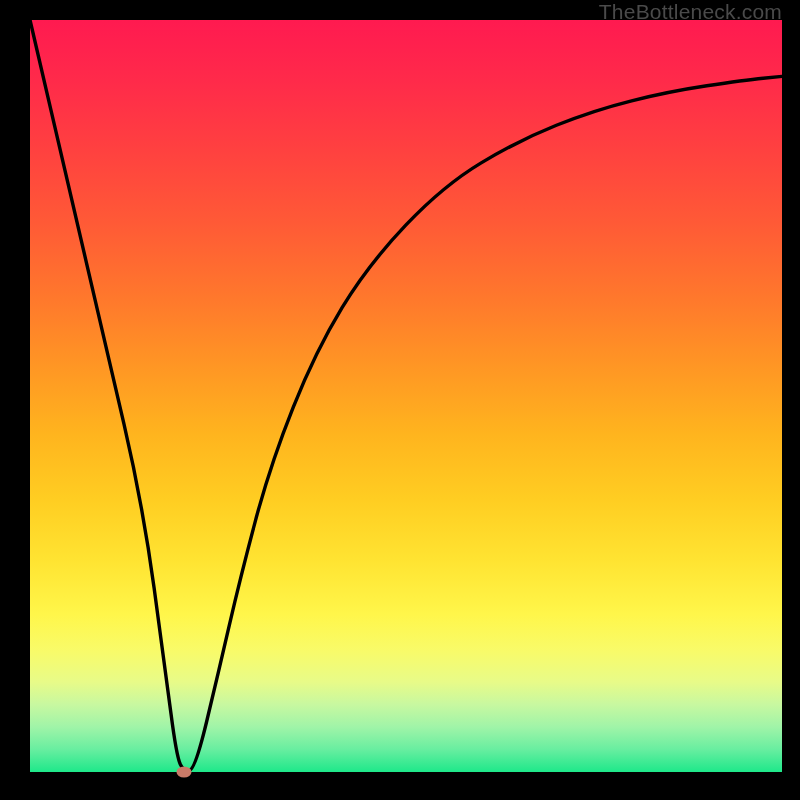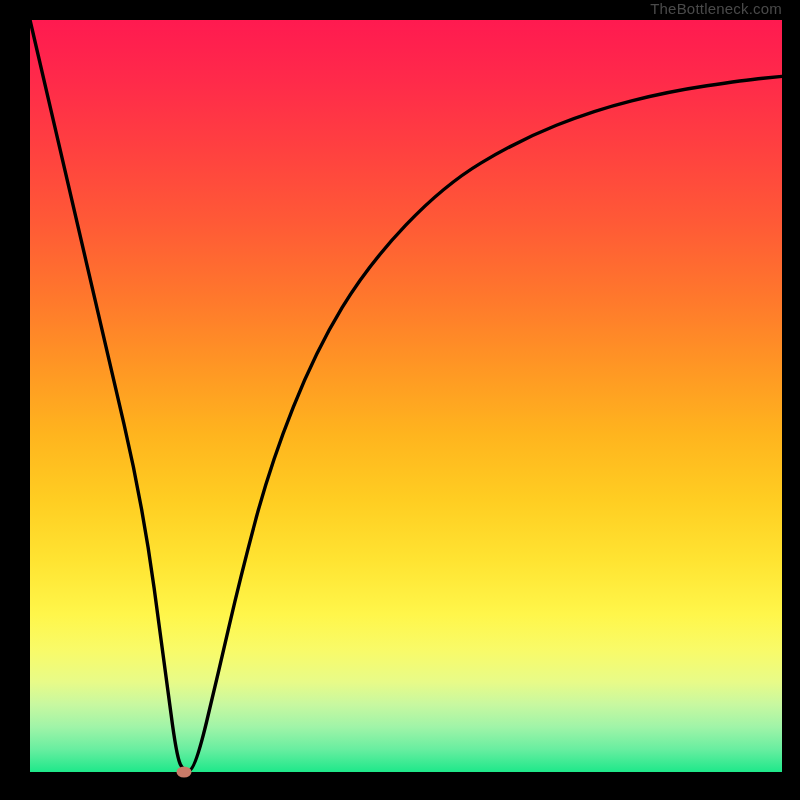--- a/index.html
+++ b/index.html
@@ -39,21 +39,21 @@
       #c8f8a0 91%,
       #a0f4a8 94%,
       #68eea0 97%,
       #1ee88a 100%);
   }
   .watermark {
     position: absolute;
     top: 0px;
     right: 18px;
     color: #4a4a4a;
-    font-size: 15px;
+    font-size: 21px;
     font-weight: 500;
     letter-spacing: 0.2px;
     text-shadow: none;
     user-select: none;
     z-index: 5;
   }
   svg.curve {
     position: absolute;
     inset: 0;
     width: 100%;

